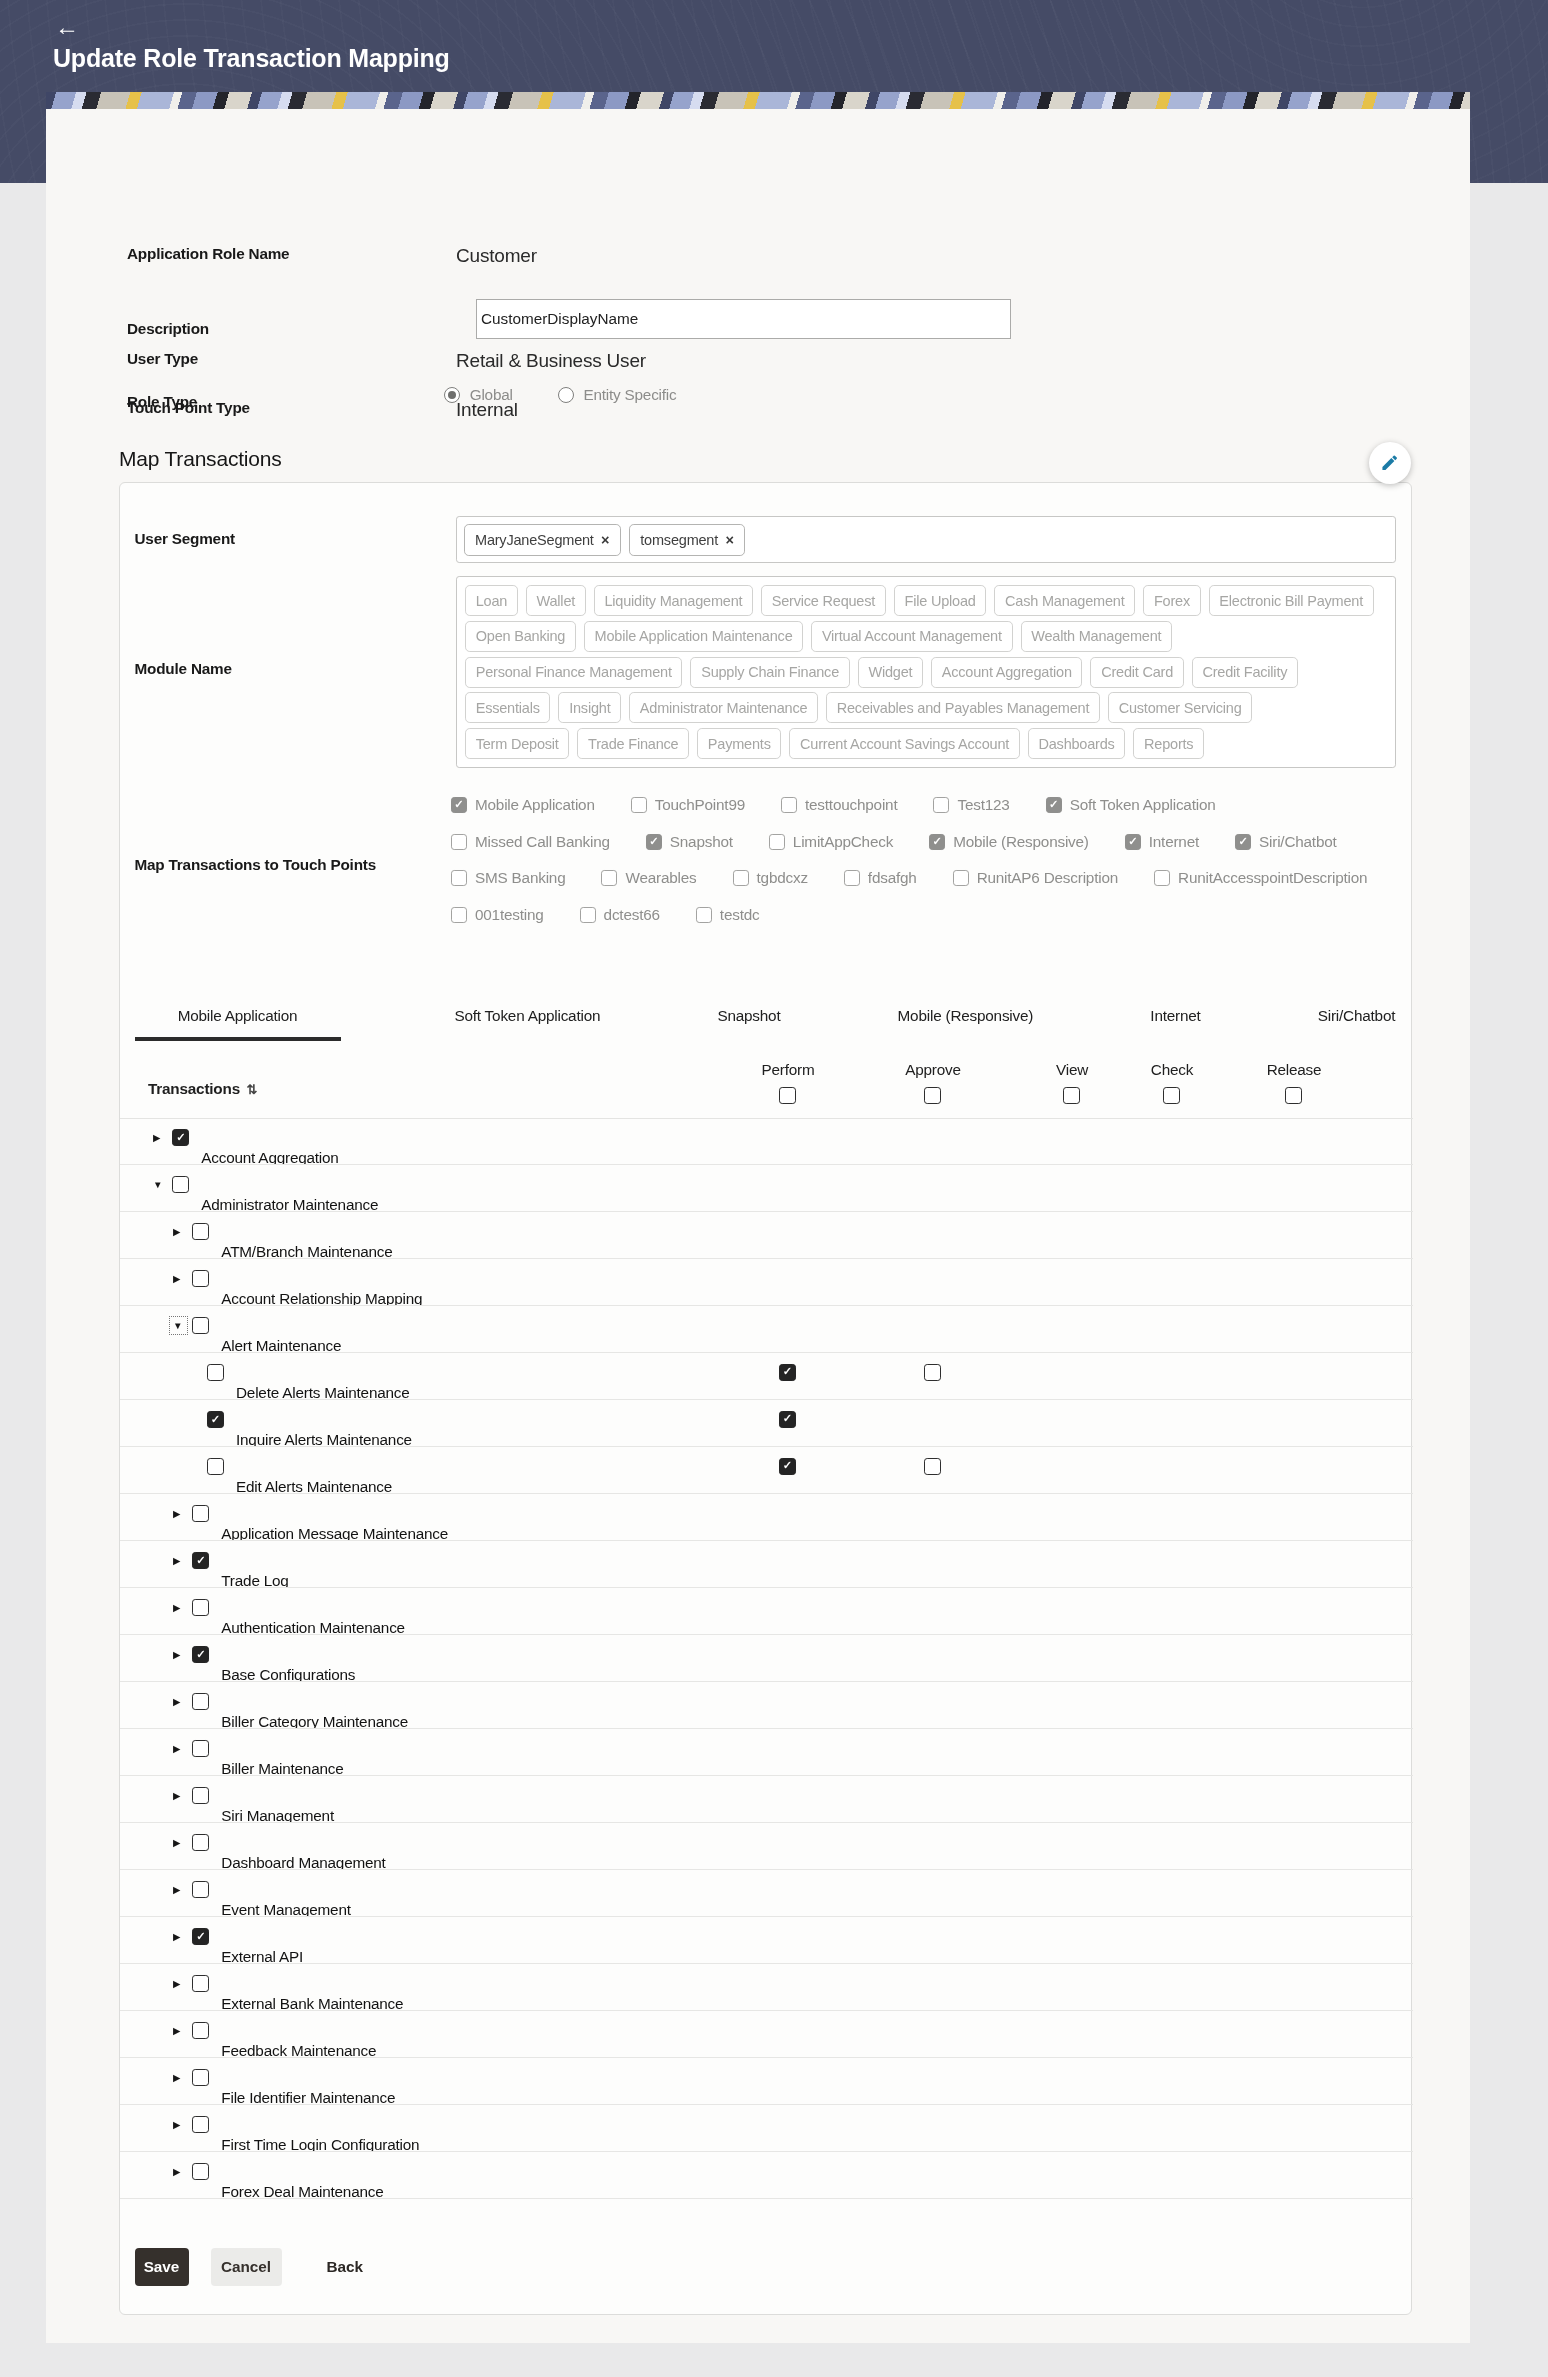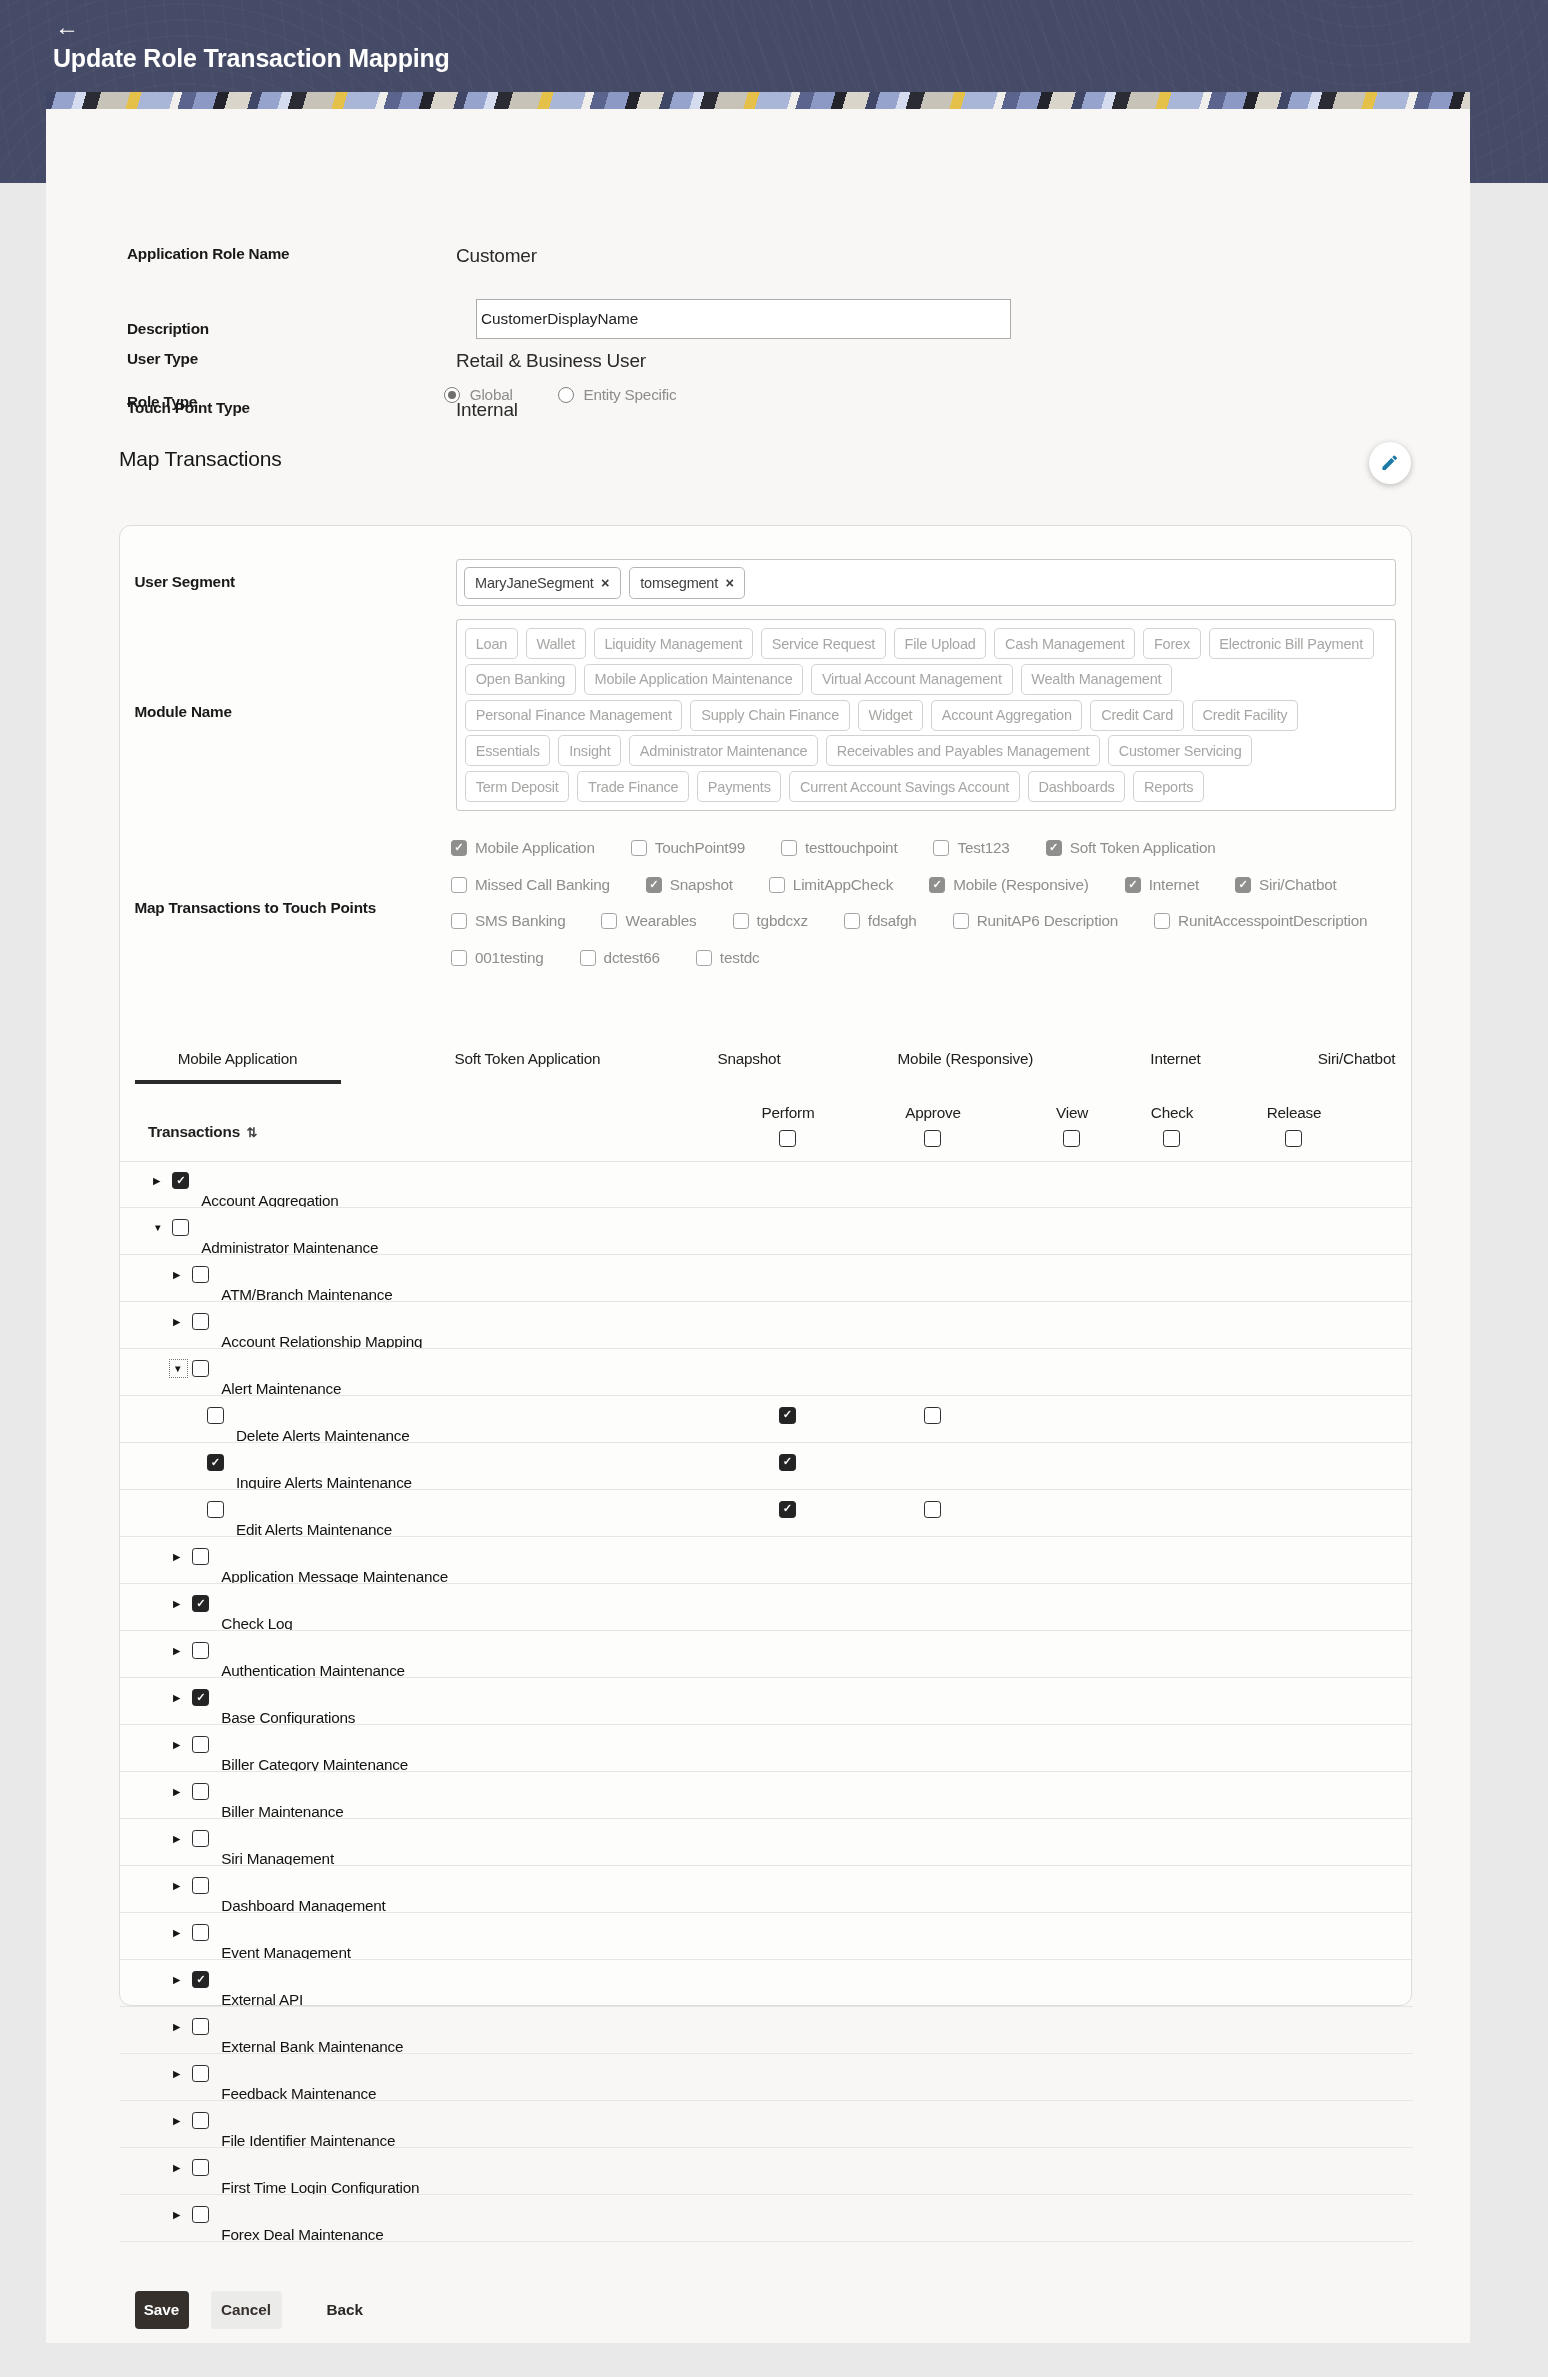--- a/index.html
+++ b/index.html
@@ -69,22 +69,22 @@
     font-size:21px; font-weight:500; color:#161616;
   }
   .edit-fab {
     position:absolute; left:1323px; top:350px; width:42px; height:42px;
     background:#fff; border-radius:50%;
     box-shadow:0 1.6px 6.5px rgba(0,0,0,0.25);
     display:flex; align-items:center; justify-content:center;
     cursor:pointer; z-index:5;
   }
   .panel {
-    position:absolute; left:73px; top:390px; width:1293px; height:1481px;
-    background:#fdfdfc; border:0.8px solid #dcdcda; border-radius:12px;margin-top:43px;
+    position:absolute; left:73px; top:390px; width:1293px; height:1833px;
+    background:#fdfdfc; border:0.8px solid #dcdcda; border-radius:6px;
   }
   .panel-label { position:absolute; left:14.5px; font-size:15.3px; font-weight:700; color:#191919; }
   .lbl-segment { top:47px; }
   .lbl-module { top:177px; }
   .lbl-touchpoints { top:373px; }
   .seg-box {
     position:absolute; left:336px; top:33px; width:940px; height:47px;
     border:0.8px solid #c7c7c5; border-radius:3.2px; background:#fff;
     display:flex; align-items:center; gap:8px; padding:0 6.5px;
   }
@@ -422,21 +422,21 @@
           <span class="cb perm-cb" style="left: 804px;"></span>
         </div>
         <div class="trow" style="padding-left: 53px;">
           <span class="arw">▶</span>
           <span class="cb"></span>
           <span class="tlabel">Application Message Maintenance</span>
         </div>
         <div class="trow" style="padding-left: 53px;">
           <span class="arw">▶</span>
           <span class="cb checked"></span>
-          <span class="tlabel">Check Log</span>
+          <span class="tlabel">Trade Log</span>
         </div>
         <div class="trow" style="padding-left: 53px;">
           <span class="arw">▶</span>
           <span class="cb"></span>
           <span class="tlabel">Authentication Maintenance</span>
         </div>
         <div class="trow" style="padding-left: 53px;">
           <span class="arw">▶</span>
           <span class="cb checked"></span>
           <span class="tlabel">Base Configurations</span>

